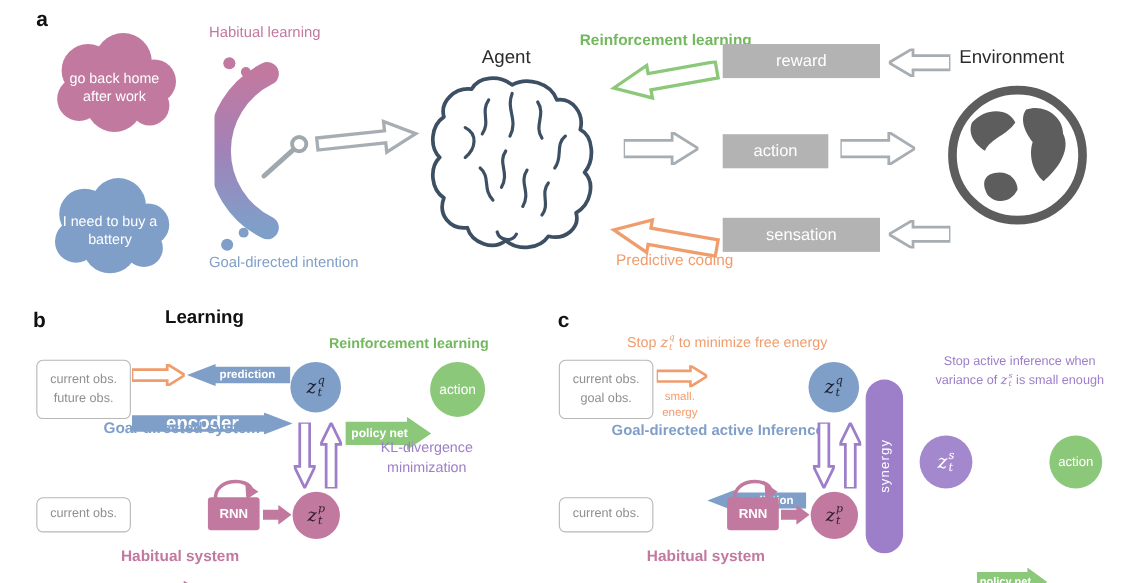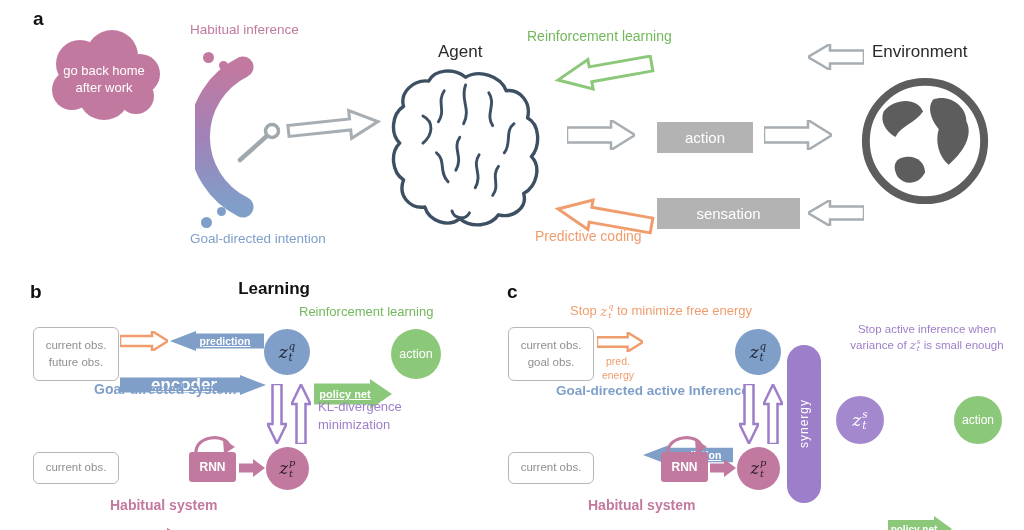--- a/index.html
+++ b/index.html
@@ -2,47 +2,47 @@
 <html style="--pink: #c2799f; --blue: #7f9fc9; --green: #8cc87a; --green_text: #72b85c; --orange: #f09d6e; --purple: #9d7ec9; --purple_fill: #a488cd; --graybox: #b3b3b3; --outline_gray: #a6adb3; --brain_stroke: #3d4f63; --globe_gray: #5d5d5d;"><head>
 <meta charset="utf-8">
 <style>
   html,body { margin:0; padding:0; background:#fff; }
   .fig {
     position:relative; width:1024px; height:530px; background:#fff; overflow:hidden;
     font-family:"Liberation Sans", sans-serif; color:#222;
   }
   .abs { position:absolute; }
   .panel-letter { font-weight:bold; font-size:19px; color:#111; }
-  .panel-title { font-weight:bold; font-size:17px; color:#111; text-align:right; }
+  .panel-title { font-weight:bold; font-size:17px; color:#111; text-align:left; }
   .graybox {
     background:var(--graybox,#b3b3b3); color:#fff; display:flex; align-items:center;
     justify-content:center; font-size:15px;
   }
   .obsbox {
     background:#fff; border:1.6px solid #b7b7b7; border-radius:6px; color:#8f8f8f;
     display:flex; flex-direction:column; align-items:center; justify-content:center;
     font-size:11.5px; line-height:1.5; text-align:center;
   }
   .circle { border-radius:50%; display:flex; align-items:center; justify-content:center; }
   .arrowbox { position:relative; }
   .arrowbox svg { position:absolute; left:0; top:0; }
   .arrow-label {
     position:absolute; inset:0; display:flex; align-items:center; justify-content:center;
-    color:#fff; font-weight:bold;text-decoration:underline;
+    color:#fff; font-weight:bold;
   }
   .cloud-text {
     position:absolute; inset:0; padding:16px 16px; display:flex; align-items:center;
     justify-content:center; text-align:center; color:#fff; font-size:13px; line-height:1.3;
   }
   .dot { border-radius:50%; }
   .pink-t  { color:var(--pink,#c2799f); }
   .blue-t  { color:var(--blue,#7f9fc9); }
-  .green-t { color:var(--green_text,#72b85c); }
+  .green-t { color:var(--green_text,#72b85c);font-weight:bold; }
   .orange-t{ color:var(--orange,#f09d6e); }
-  .purple-t{ color:var(--purple,#9d7ec9); }
+  .purple-t{ color:var(--purple,#9d7ec9);text-align:center; }
   .math { display:inline-flex; align-items:center; white-space:nowrap; vertical-align:middle; }
   .mvar { font-family:"DejaVu Serif", serif; font-style:italic; }
   .scripts {
     display:inline-flex; flex-direction:column; justify-content:center; align-items:flex-start;
     font-size:0.62em; line-height:1.05; font-family:"DejaVu Serif", serif; font-style:italic;
     margin-left:1px;
   }
   .circle .math { font-size:17px; }
   .vertical-text {
     writing-mode:vertical-rl; transform:rotate(180deg); color:#fff; font-size:12px;
@@ -64,26 +64,39 @@
           <circle cx="72" cy="28" r="26"></circle>
         <circle cx="100" cy="46" r="20"></circle>
           <circle cx="32" cy="62" r="20"></circle>
         <circle cx="64" cy="66" r="26"></circle>
           <circle cx="96" cy="68" r="18"></circle>
       </g>
     </svg>
     <div class="cloud-text">go back home after work</div>
   </div>
 
-  <div class="abs pink-t" style="left:190px;top:22px;font-size:13.5px">Habitual inference</div>
+  <div class="abs pink-t" style="left:190px;top:22px;font-size:13.5px">Habitual learning</div>
 
   <div class="abs dot" style="left:203px;top:52px;width:11px;height:11px;background:var(--pink,#c2799f)"></div>
   <div class="abs dot" style="left:219px;top:61px;width:9px;height:9px;background:var(--pink,#c2799f)"></div>
   <div class="abs dot" style="left:233px;top:70px;width:7px;height:7px;background:var(--pink,#c2799f)"></div>
 
+  <div class="abs" style="left:38px;top:160px;width:124px;height:100px">
+    <svg width="124" height="100" viewBox="0 0 128 104">
+      <g style="fill:var(--blue,#7f9fc9)">
+        <circle cx="40" cy="36" r="24"></circle>
+          <circle cx="72" cy="28" r="26"></circle>
+        <circle cx="100" cy="46" r="20"></circle>
+          <circle cx="32" cy="62" r="20"></circle>
+        <circle cx="64" cy="66" r="26"></circle>
+          <circle cx="96" cy="68" r="18"></circle>
+      </g>
+    </svg>
+    <div class="cloud-text">I need to buy a battery</div>
+  </div>
 
   <div class="abs dot" style="left:232px;top:198px;width:7px;height:7px;background:var(--blue,#7f9fc9)"></div>
   <div class="abs dot" style="left:217px;top:207px;width:9px;height:9px;background:var(--blue,#7f9fc9)"></div>
   <div class="abs dot" style="left:201px;top:217px;width:11px;height:11px;background:var(--blue,#7f9fc9)"></div>
 
   <div class="abs blue-t" style="left:190px;top:231px;font-size:13.5px">Goal-directed intention</div>
 
   <div class="abs" style="left:195px;top:55px;width:190px;height:165px">
     <svg width="190" height="165" viewBox="0 0 190 165">
       <defs>
@@ -125,20 +138,23 @@
     </svg>
   </div>
 
   <div class="abs green-t" style="left:527px;top:28px;font-size:14px">Reinforcement learning</div>
   <div class="abs" style="left:552px;top:55px;width:108px;height:55px">
     <svg width="108" height="55" viewBox="0 0 108 55">
       <polygon points="95,7.5 33,7.5 33,0 0,15 33,30 33,22.5 95,22.5" transform="translate(6,10) rotate(-10 0 15)" fill="#fff" style="stroke:var(--green,#8cc87a)" stroke-width="3"></polygon>
     </svg>
   </div>
 
+  <div class="abs graybox" style="left:657px;top:40px;width:143px;height:31px">
+    <span>reward</span>
+  </div>
 
   <div class="abs" style="left:808px;top:44px;width:56px;height:26px">
     <svg width="56" height="26" viewBox="0 0 56 26">
       <polygon points="56,6.5 22,6.5 22,0 0,13 22,26 22,19.5 56,19.5" fill="#fff" style="stroke:var(--outline_gray,#a6adb3)" stroke-width="2.5"></polygon>
     </svg>
   </div>
 
   <div class="abs" style="left:872px;top:42px;font-size:17px;color:#2b2b2b">Environment</div>
 
   <div class="abs" style="left:856px;top:68px;width:138px;height:150px">
@@ -166,21 +182,21 @@
     <svg width="68" height="30" viewBox="0 0 68 30">
       <polygon points="0,7.5 44,7.5 44,0 68,15 44,30 44,22.5 0,22.5" fill="#fff" style="stroke:var(--outline_gray,#a6adb3)" stroke-width="2.5"></polygon>
     </svg>
   </div>
 
   <div class="abs" style="left:552px;top:190px;width:108px;height:55px">
     <svg width="108" height="55" viewBox="0 0 108 55">
       <polygon points="95,7.5 33,7.5 33,0 0,15 33,30 33,22.5 95,22.5" transform="translate(6,4) rotate(10 0 15)" fill="#fff" style="stroke:var(--orange,#f09d6e)" stroke-width="3"></polygon>
     </svg>
   </div>
-  <div class="abs orange-t" style="left:535px;top:228px;font-size:14px">Predictive coding</div>
+  <div class="abs orange-t" style="left:560px;top:228px;font-size:14px">Predictive coding</div>
 
   <div class="abs graybox" style="left:657px;top:198px;width:143px;height:31px">
     <span>sensation</span>
   </div>
 
   <div class="abs" style="left:808px;top:200px;width:56px;height:26px">
     <svg width="56" height="26" viewBox="0 0 56 26">
       <polygon points="56,6.5 22,6.5 22,0 0,13 22,26 22,19.5 56,19.5" fill="#fff" style="stroke:var(--outline_gray,#a6adb3)" stroke-width="2.5"></polygon>
     </svg>
   </div>
@@ -310,21 +326,21 @@
     <span>goal obs.</span>
   </div>
 
   <div class="abs" style="left:597px;top:332px;width:46px;height:20px">
     <svg width="46" height="20" viewBox="0 0 48 20">
       <polygon points="0,5 32,5 32,0 48,10 32,20 32,15 0,15" fill="#fff" style="stroke:var(--orange,#f09d6e)" stroke-width="2.5"></polygon>
     </svg>
   </div>
 
   <div class="abs orange-t note" style="left:595px;top:354px;width:46px;font-size:10.5px;text-align:center">
-    <span style="display:block">pred.</span>
+    <span style="display:block">small.</span>
     <span style="display:block">energy</span>
   </div>
 
   <div class="abs arrowbox" style="left:643px;top:356px;width:90px;height:20px">
     <svg width="90" height="20" viewBox="0 0 94 20">
       <polygon points="94,2.5 26,2.5 26,0 0,10 26,20 26,17.5 94,17.5" style="fill:var(--blue,#7f9fc9)"></polygon>
     </svg>
     <div class="arrow-label" style="padding-left:16px;font-size:10.5px">prediction</div>
   </div>
 

